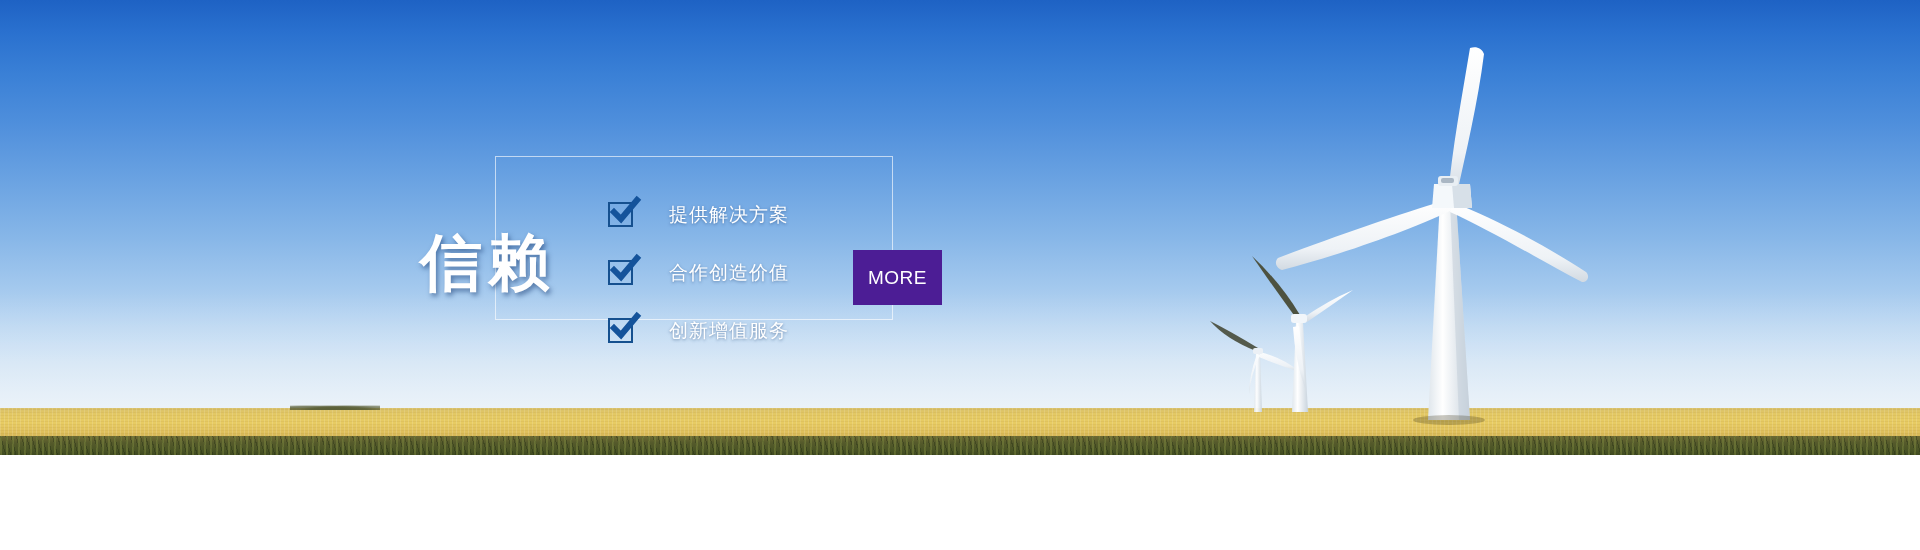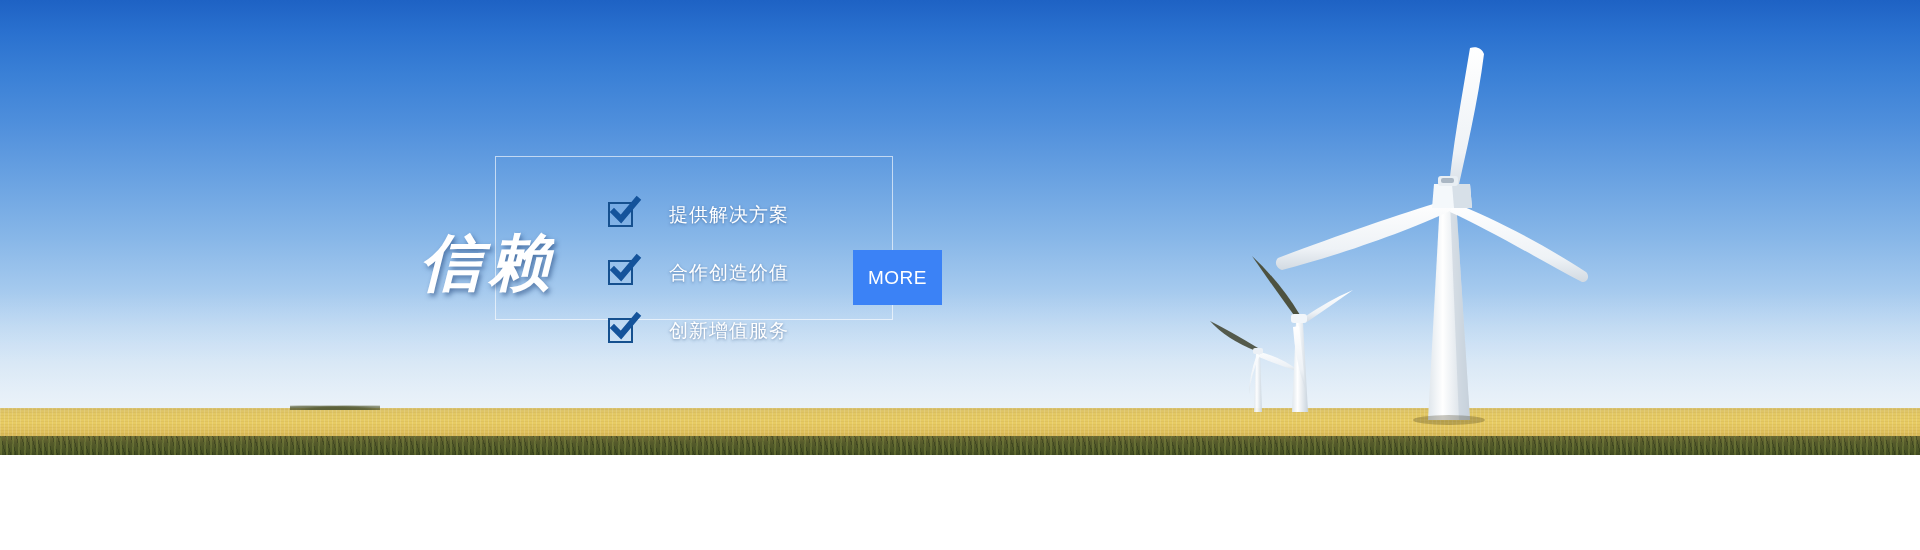--- a/index.html
+++ b/index.html
@@ -98,21 +98,20 @@
     position:absolute;
     left:420px; top:232px;
     font-family:"Liberation Serif","DejaVu Serif",serif;
     font-weight:700;
     font-size:62px;
     line-height:62px;
     letter-spacing:6px;
     color:#ffffff;
     text-shadow:2px 3px 5px rgba(20,55,110,.55);
     white-space:nowrap;
-    font-style:italic;
   }
 
   .check-list{
     position:absolute;
     left:608px; top:198px;
     width:230px;
   }
   .check-row{
     display:flex;
     align-items:center;
@@ -141,21 +140,21 @@
     color:#ffffff;
     letter-spacing:1px;
     text-shadow:0 1px 3px rgba(20,55,110,.5);
     white-space:nowrap;
   }
 
   .more-button{
     position:absolute;
     left:853px; top:250px;
     width:89px; height:55px;
-    background:#3b82f6;
+    background:#4c1d95;
     display:flex;
     align-items:center;
     justify-content:center;
     color:#ffffff;
     font-size:19px;
     letter-spacing:.5px;
     cursor:pointer;
     border:none;
     font-family:"Liberation Sans","DejaVu Sans",sans-serif;
   }

